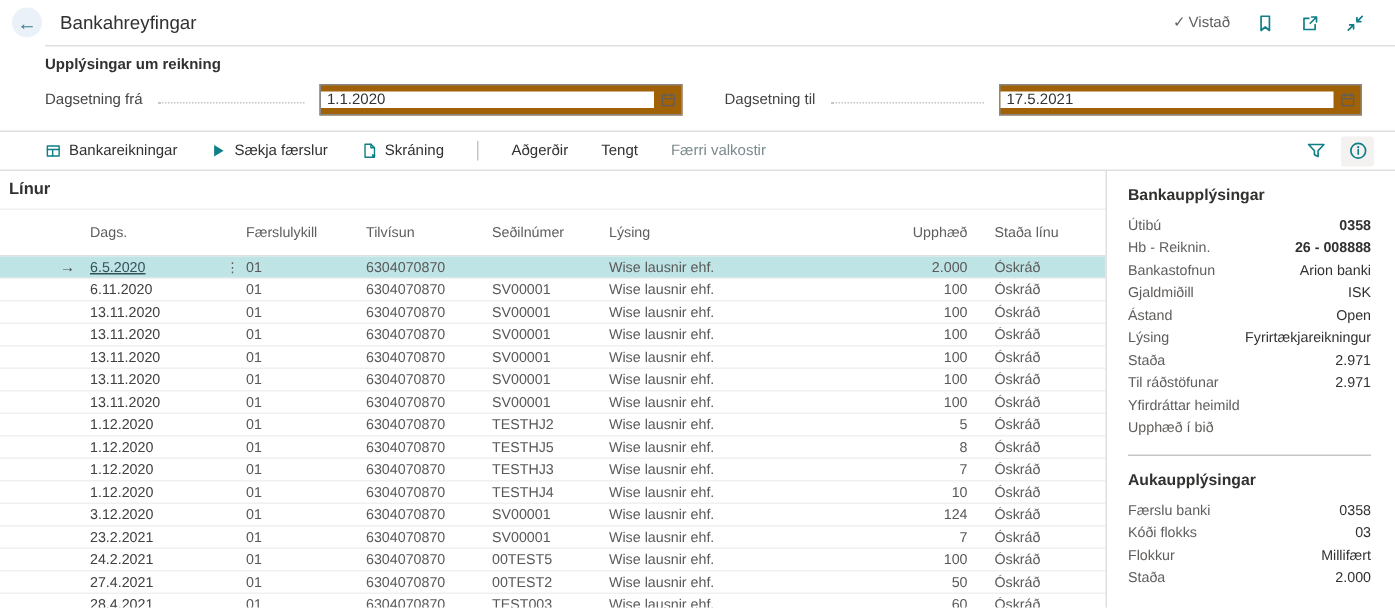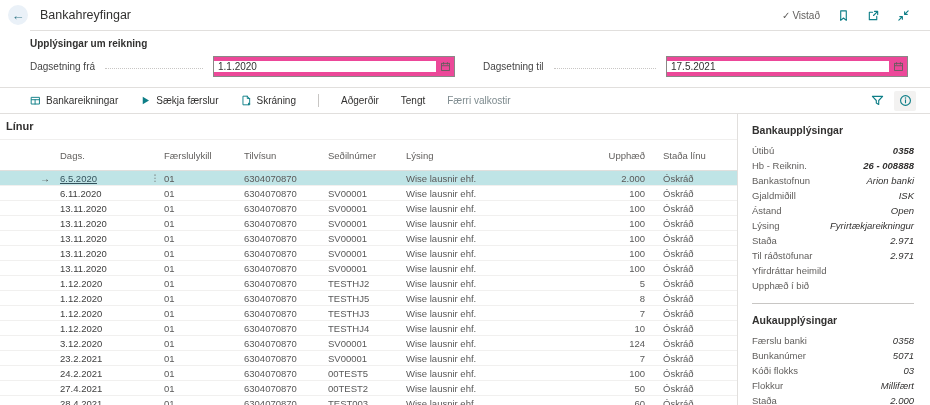--- a/index.html
+++ b/index.html
@@ -23,21 +23,21 @@
   .divider.indent { margin-left:30px; }
 
   
   .filter-section { padding:7px 22px 10px 30px; }
   .section-title { font-size:10px; font-weight:bold; color:#323130; margin-bottom:7px; }
   .filter-row { display:flex; }
   .field { flex:1; display:flex; align-items:center; }
   .field + .field { margin-left:28px; }
   .flabel { font-size:10px; color:#444; white-space:nowrap; }
   .leader { flex:1; height:1px; border-bottom:1px dotted #c8c6c4; margin:0 10px; align-self:center; position:relative; top:2px; }
-  .input-wrap { width:242px; height:21px; border:1px solid #8a8886; background:#ec4899;
+  .input-wrap { width:242px; height:21px; border:1px solid #8a8886; background:#a16207;
     display:flex; align-items:center; flex:0 0 auto; }
   .input-wrap input { border:0; outline:0; flex:1; font-size:10px; padding:0 4px;
     font-family:"Liberation Sans", sans-serif; color:#323130; min-width:0; }
   .cal-icon { width:18px; display:flex; justify-content:center; }
   .cal-icon svg { width:11px; height:11px; stroke:#605e5c; fill:none; stroke-width:1.1; }
 
   
   .toolbar { height:25px; display:flex; align-items:center; padding:0 14px 0 30px; }
   .tb-item { display:flex; align-items:flex-start; gap:5px; font-size:10px; color:#323130;
     margin-right:22px; cursor:pointer; white-space:nowrap; }
@@ -68,21 +68,21 @@
   .trow .c-date { color:#404040; }
   .trow.selected { background:#bfe4e6; }
   .trow.selected .c-date { text-decoration:underline; color:#33525c; }
 
   
   .right-panel { flex:1; border-left:1px solid #e1dfdd; padding:10px 16px 0 14px; }
   .panel-title { font-size:10.5px; font-weight:bold; color:#323130; margin-bottom:9px; }
   .pfield { display:flex; justify-content:space-between; align-items:baseline;
     font-size:9.5px; height:15px; }
   .plabel { color:#605e5c; }
-  .pvalue { color:#323130; text-align:right;font-style:italic; }
+  .pvalue { color:#323130; text-align:right; }
   .pvalue.bold { font-weight:bold; }
   .panel-divider { border-bottom:1px solid #c8c6c4; margin:8px 0 10px 0; }
 </style>
 </head>
 <body>
 
 <div class="topbar">
   <div class="back-btn">←</div>
   <div class="page-title">Bankahreyfingar</div>
   <div class="topbar-right">
@@ -432,24 +432,20 @@
   </div>
       </div>
     <div class="panel-divider"></div>
     <div class="panel-title">Aukaupplýsingar</div>
     <div id="extra-fields">
         <div class="pfield">
     <span class="plabel">Færslu banki</span>
     <span class="pvalue">0358</span>
   </div>
         <div class="pfield">
-    <span class="plabel">Bunkanúmer</span>
-    <span class="pvalue">5071</span>
-  </div>
-        <div class="pfield">
     <span class="plabel">Kóði flokks</span>
     <span class="pvalue">03</span>
   </div>
         <div class="pfield">
     <span class="plabel">Flokkur</span>
     <span class="pvalue">Millifært</span>
   </div>
         <div class="pfield">
     <span class="plabel">Staða</span>
     <span class="pvalue">2.000</span>

